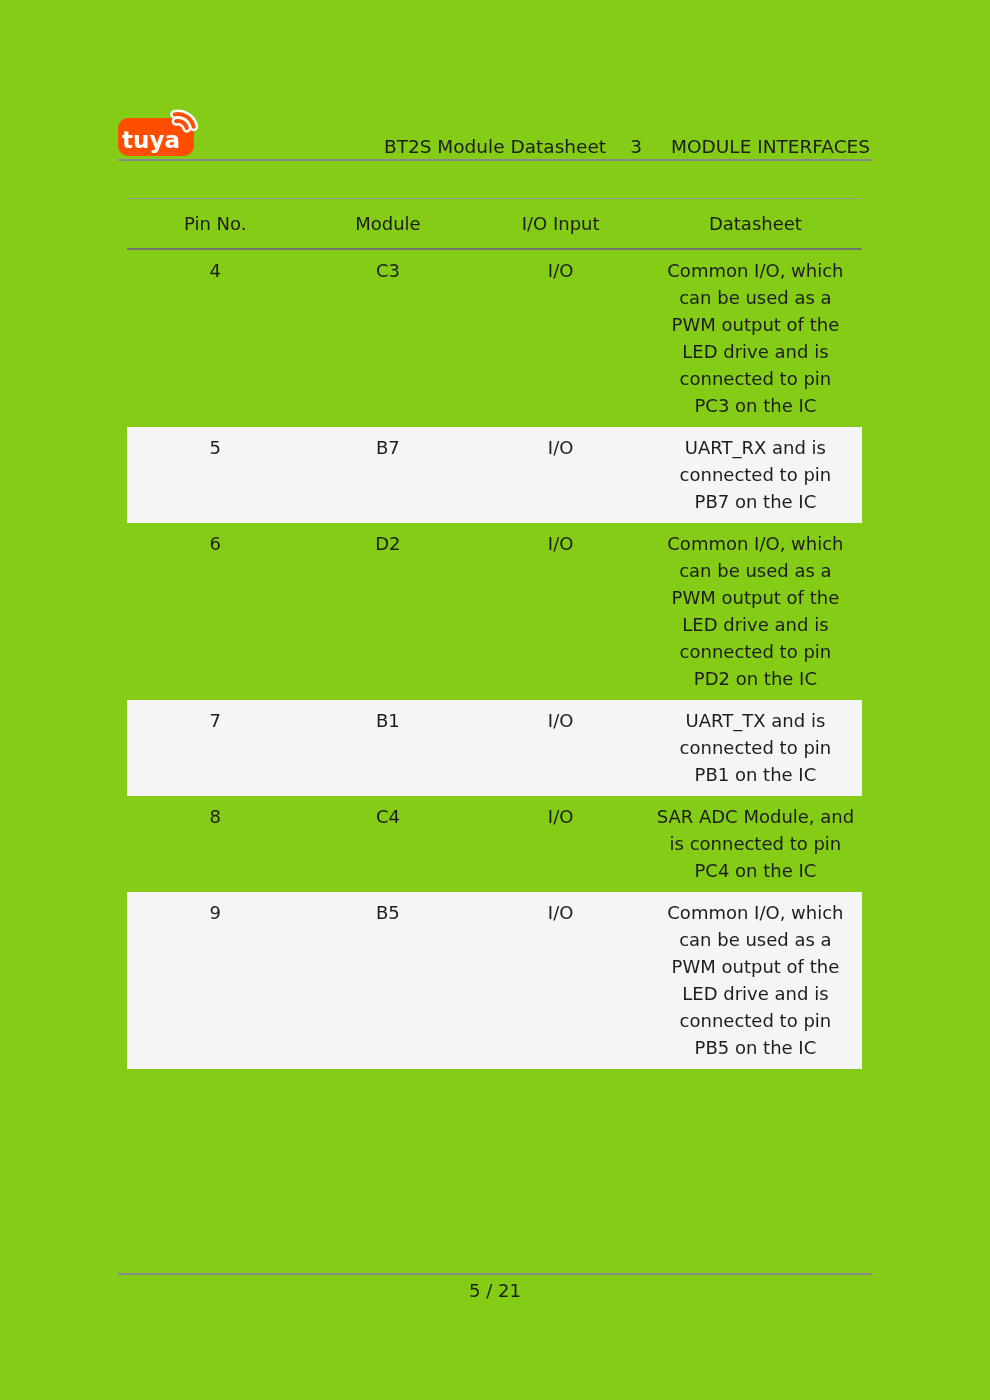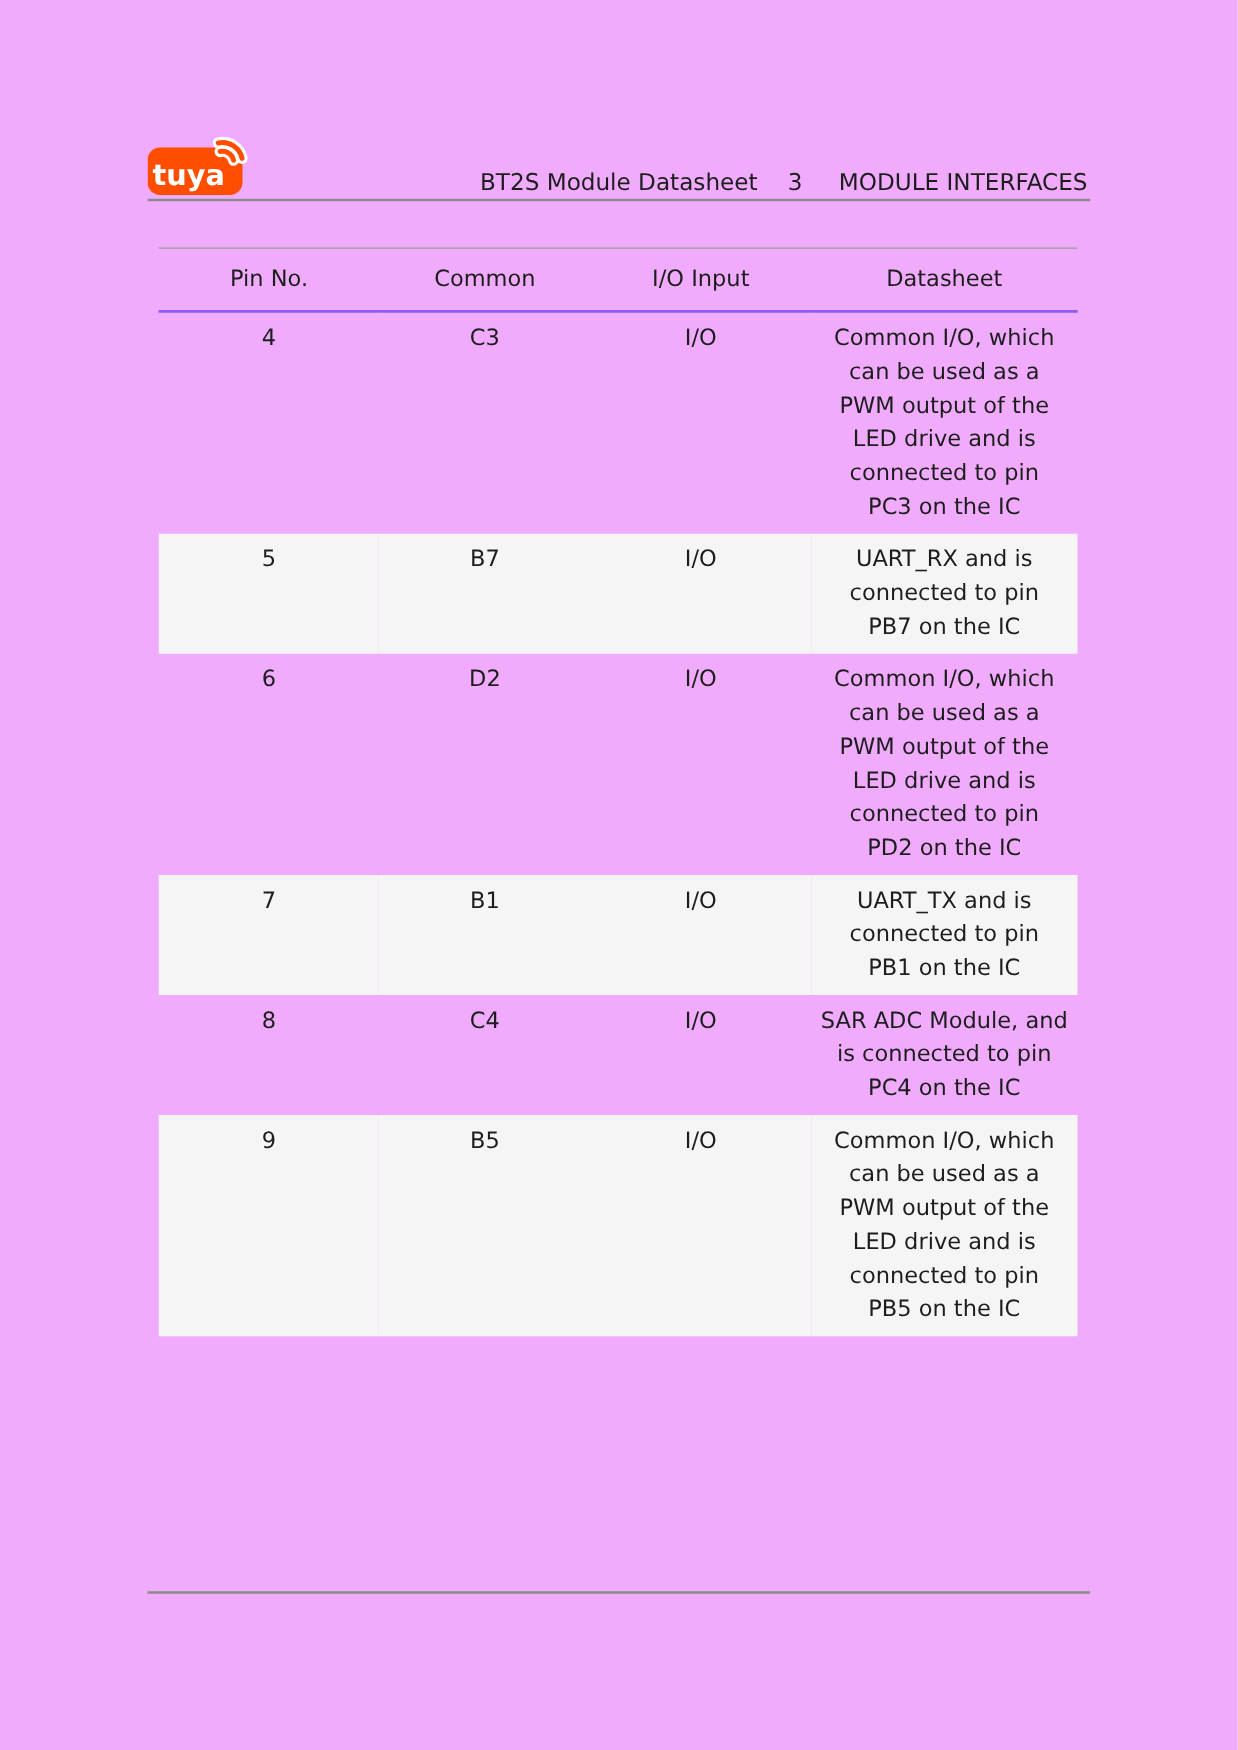--- a/index.html
+++ b/index.html
@@ -4,21 +4,21 @@
 <style>
   * { margin: 0; padding: 0; box-sizing: border-box; }
   html, body { background: #ffffff; }
   body {
     width: 990px; height: 1400px;
     position: relative;
     font-family: "DejaVu Sans", sans-serif;
     color: #1d1d1d;
     overflow: hidden;
   }
-  .page { position: absolute; inset: 0; background: #f0abfc; }
+  .page { position: absolute; inset: 0; background: #84cc16; }
 
   
   .hdr { position: absolute; left: 118px; right: 118px; top: 108px; height: 54px; }
   .logo { position: absolute; left: 0; top: 0; width: 86px; height: 50px; }
   .doc-title {
     position: absolute; left: 0; right: 0; top: 28px;
     text-align: center; font-size: 18.5px; color: #1d1d1d;
   }
   .section-head {
     position: absolute; right: 2px; top: 28px;
@@ -37,21 +37,21 @@
     border-collapse: collapse;
     table-layout: fixed;
     font-size: 18px;
   }
   .pin-table th {
     font-weight: normal;
     height: 50px;
     vertical-align: middle;
     text-align: center;
     border-top: 1px solid #9b9b9b;
-    border-bottom: 2px solid #8b5cf6;
+    border-bottom: 2px solid #737373;
     font-size: 18px;
     color: #1d1d1d;
   }
   .pin-table td {
     vertical-align: top;
     text-align: center;
     padding: 7px 0 8px 0;
     line-height: 27px;
     color: #1d1d1d;
   }
@@ -99,21 +99,21 @@
   <table class="pin-table">
     <colgroup>
       <col style="width:24%">
         <col style="width:23%">
         <col style="width:24%">
         <col style="width:29%">
     </colgroup>
     <thead>
       <tr>
         <th>Pin No.</th>
-        <th>Common</th>
+        <th>Module</th>
         <th>I/O Input</th>
         <th>Datasheet</th>
       </tr>
     </thead>
     <tbody>
       <tr>
         <td>4</td>
         <td>C3</td>
         <td>I/O</td>
         <td class="fn">Common I/O, which
@@ -166,14 +166,15 @@
 can be used as a
 PWM output of the
 LED drive and is
 connected to pin
 PB5 on the IC</td>
       </tr>
     </tbody>
   </table>
 
   <div class="ftr-rule"></div>
+  <div class="page-num">5 / 21</div>
 
 </div>
 
 </body></html>

